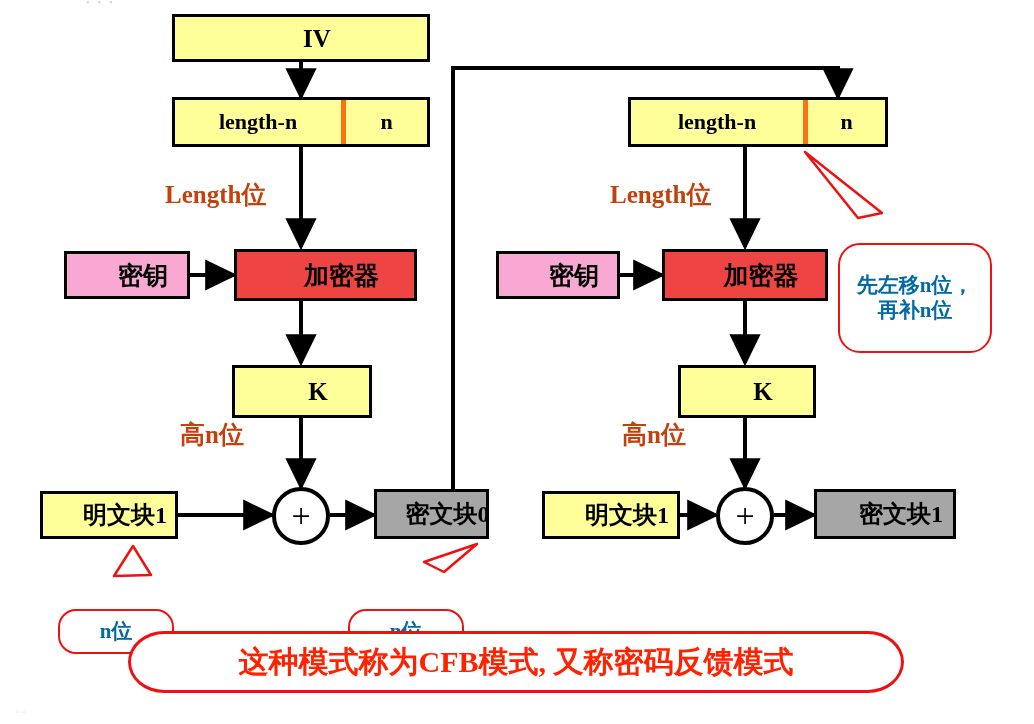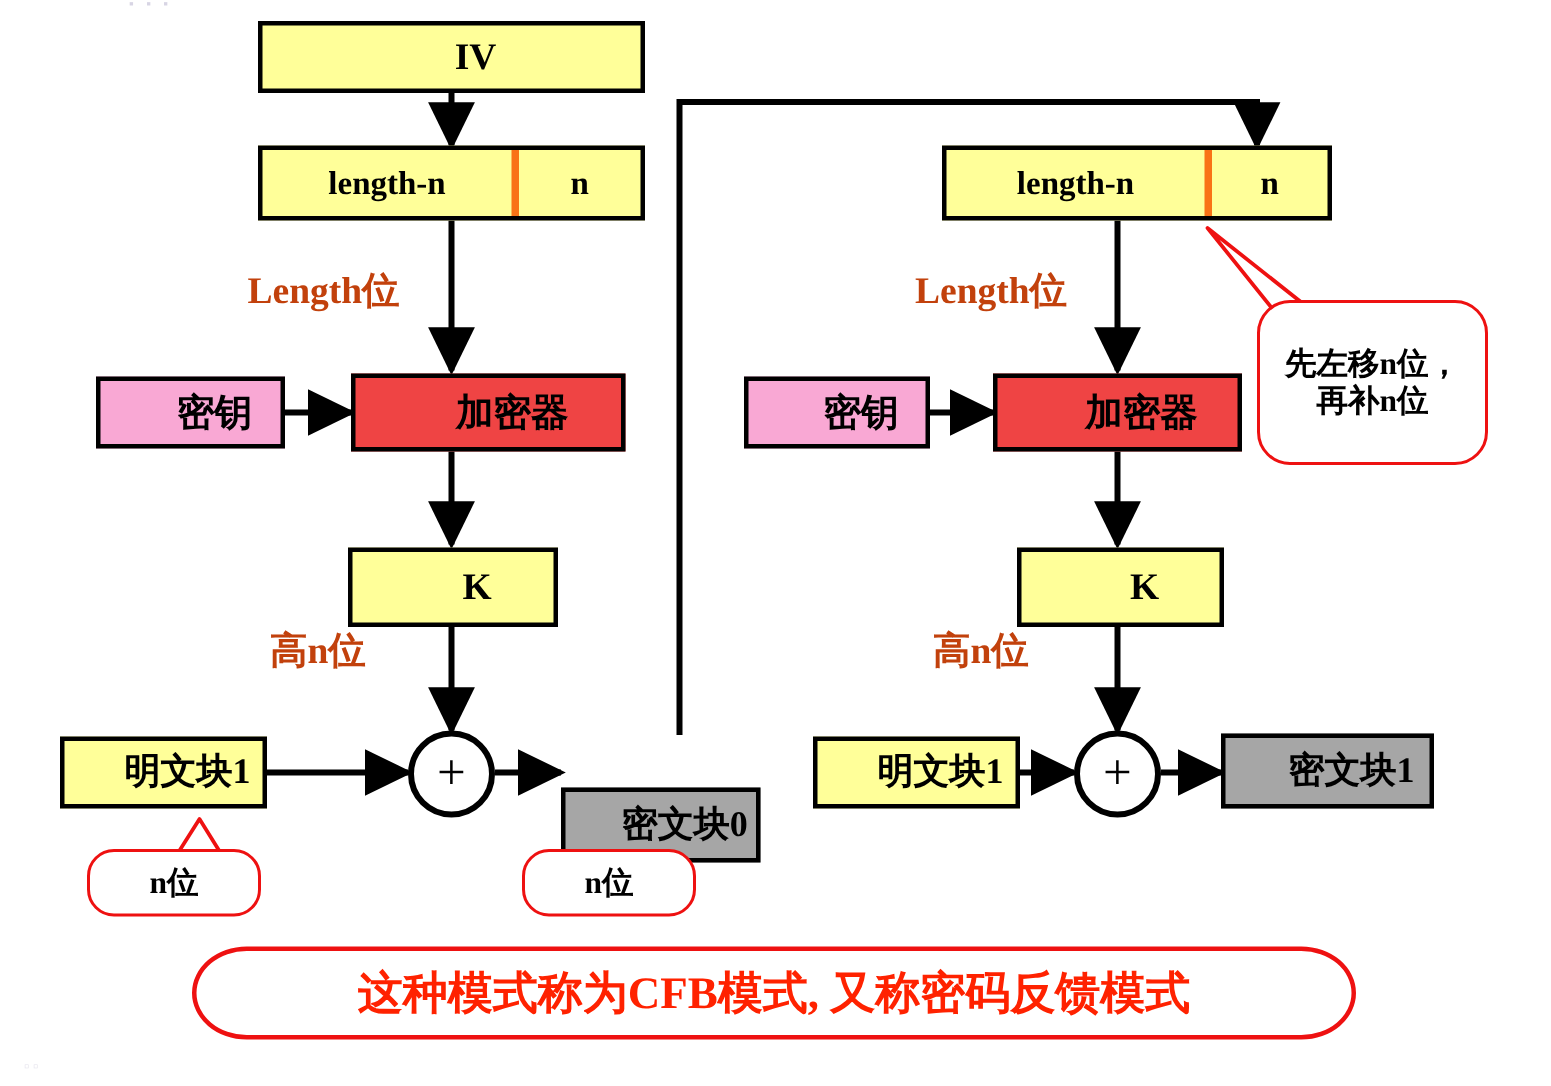--- a/index.html
+++ b/index.html
@@ -94,23 +94,24 @@
   .callout {
     position: absolute;
     box-sizing: border-box;
     border: 2.5px solid #ee1111;
     border-radius: 18px;
     background: #ffffff;
     display: flex;
     align-items: center;
     justify-content: center;
     text-align: center;
-    color: #000000;
+    color: #0369a1;
     font-weight: bold;
     line-height: 1.18;
+    margin-top: 43px;
   }
   .callout-big {
     border-radius: 22px;
     padding: 4px 8px;
   }
   .banner {
     position: absolute;
     box-sizing: border-box;
     border: 3.5px solid #ee1111;
     border-radius: 40px / 34px;
@@ -202,21 +203,21 @@
   <div class="node node-purple" style="left:234px; top:249px; width:183px; height:52px; font-size:25px;">加密器</div>
 
   <div class="node node-yellow" style="left:232px; top:365px; width:140px; height:53px; font-size:25px;">K</div>
 
   <div class="label" style="left:180px; top:422px; font-size:25px;">高n位</div>
 
   <div class="node node-yellow" style="left:40px; top:491px; width:138px; height:48px; font-size:24px;">明文块1</div>
 
   <div class="xor" style="left:272px; top:487px; width:58px; height:58px; font-size:34px;">+</div>
 
-  <div class="node node-gray" style="left:374px; top:489px; width:133px; height:50px; font-size:24px;margin-top:36px;">密文块0</div>
+  <div class="node node-gray" style="left:374px; top:489px; width:115px; height:50px; font-size:24px;">密文块0</div>
 
   <div class="callout" style="left:58px; top:566px; width:116px; height:45px; font-size:21px;">n位</div>
 
   <div class="callout" style="left:348px; top:566px; width:116px; height:45px; font-size:21px;">n位</div>
 
   <div class="split-box" style="left:628px; top:97px; width:260px; height:50px;">
     <div class="split-left" style="width:172px; font-size:22px;">length-n</div>
     <div class="split-right" style="font-size:22px;">n</div>
   </div>
 

